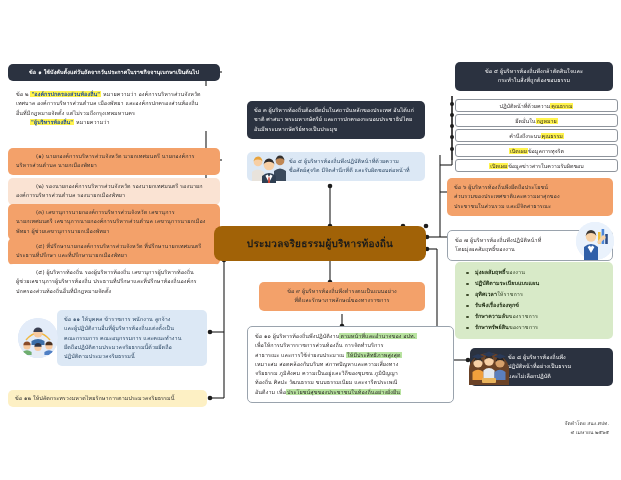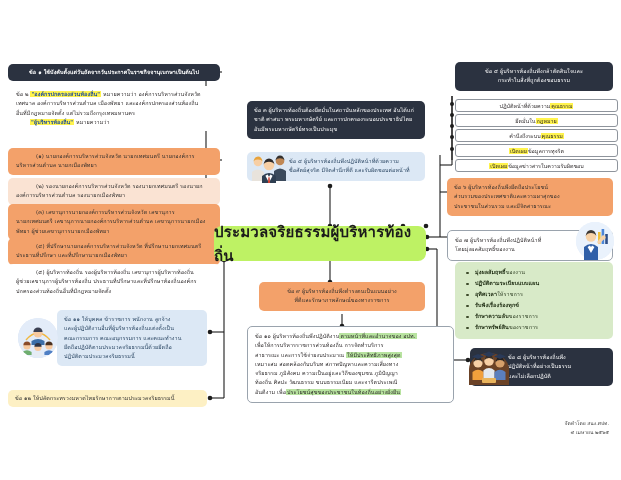--- a/index.html
+++ b/index.html
@@ -58,26 +58,26 @@
 
   .hl-yellow { background: #fff34d; padding: 0 1px; }
   .hl-green  { background: #b8e3a0; padding: 0 1px; }
   .em-blue   { color: #1f4e9c; font-weight: bold; }
 
   
   #center-title {
     position: absolute;
     left: 214px; top: 226px;
     width: 212px; height: 35px;
-    background: #bef264;
+    background: #a16207;
     border-radius: 8px;
     display: flex;
     align-items: center;
     justify-content: center;
-    font-size: 15px;
+    font-size: 10px;
     font-weight: bold;
     color: #1b1b1b;
     z-index: 4;
     letter-spacing: 0.2px;
   }
 
   
   #n-clause1  { left: 8px;  top: 64px;  width: 212px; text-align: center; font-weight: bold; padding: 4px 5px; }
   #n-clause2  { left: 8px;  top: 86px;  width: 212px; background:#ffffff; padding-left: 8px; }
   #n-sub1     { left: 8px;  top: 148px; width: 212px; padding-left: 8px; }

